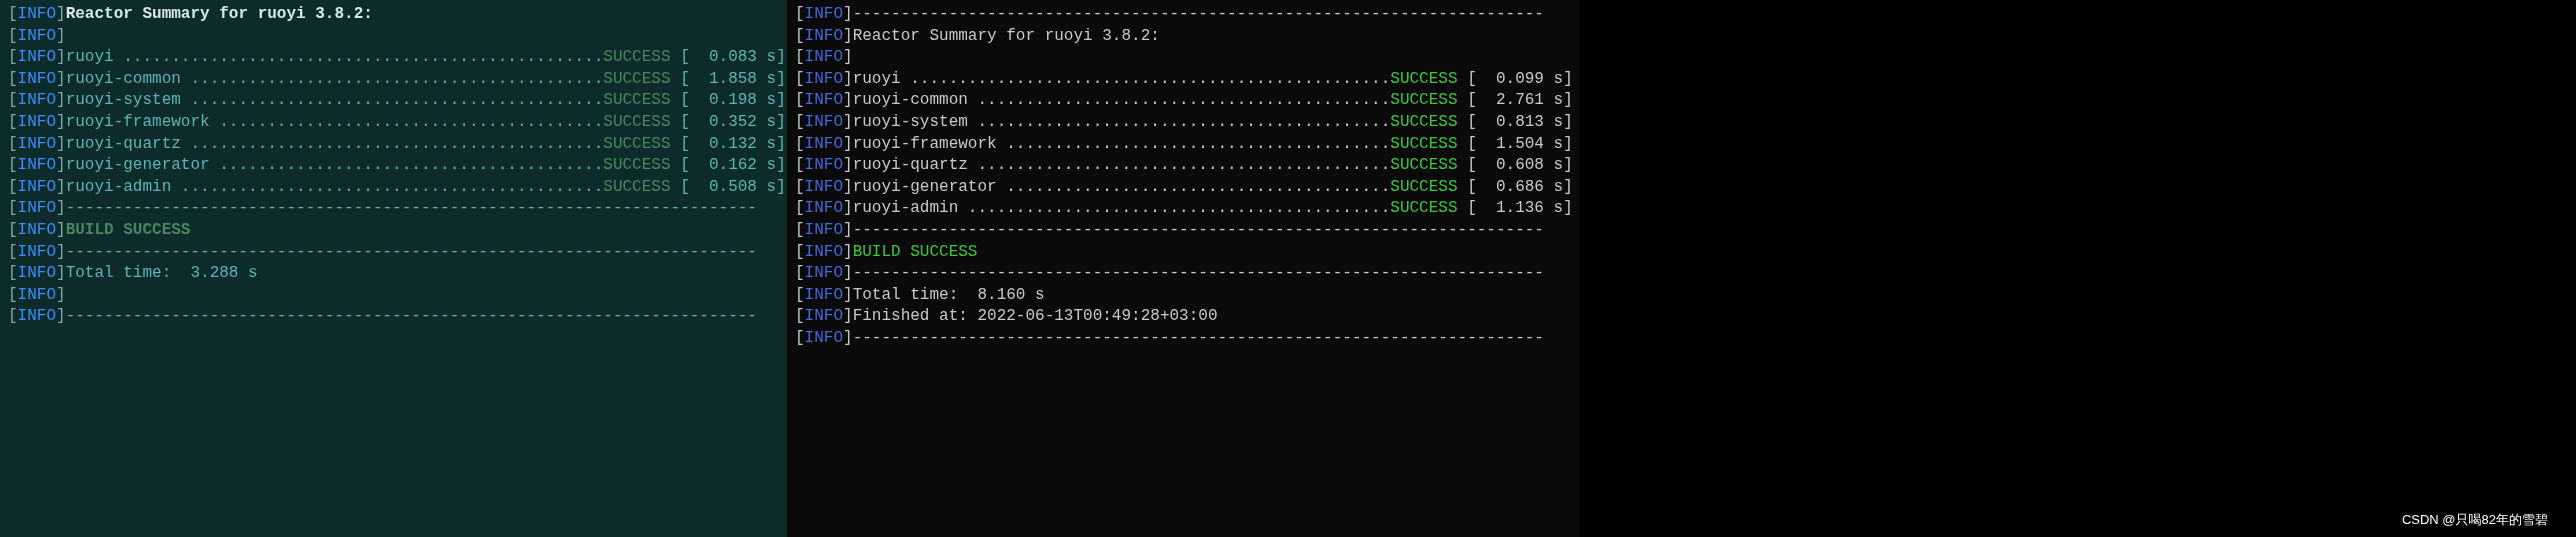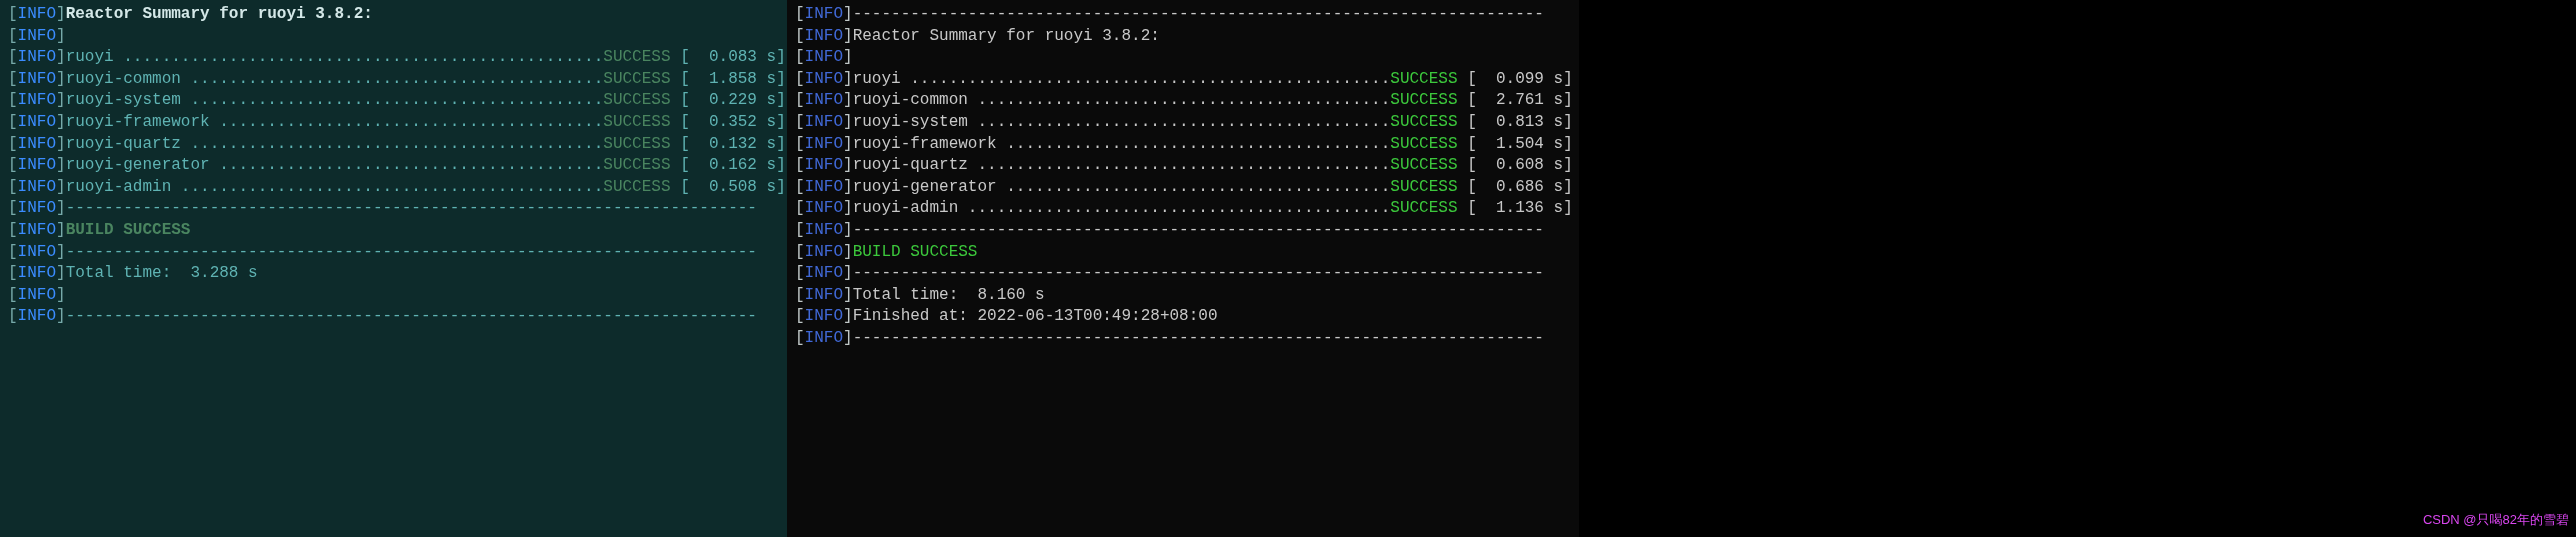--- a/index.html
+++ b/index.html
@@ -68,37 +68,37 @@
       color: #3cc83c;
     }
     .dash-left {
       color: #5fb3b3;
     }
     .dash-right {
       color: #c8c8c8;
     }
     .watermark {
       position: absolute;
-      right: 7px;
+      right: 28px;
       bottom: 8px;
-      color: #d946ef;
+      color: #ffffff;
       font-size: 13px;
       font-family: Arial, sans-serif;
     }
   </style>
 </head>
 <body>
 
 <div class="panel panel-left">
   <div id="left-lines">
       <div class="line"><span class="bracket">[</span><span class="info-left">INFO</span><span class="bracket">]</span> <span class="bold-left">Reactor Summary for ruoyi 3.8.2:</span></div>
       <div class="line"><span class="bracket">[</span><span class="info-left">INFO</span><span class="bracket">]</span> </div>
       <div class="line"><span class="bracket">[</span><span class="info-left">INFO</span><span class="bracket">]</span> <span class="text-left">ruoyi ..................................................</span> <span class="success-left">SUCCESS</span><span class="text-left"> [  0.083 s]</span></div>
       <div class="line"><span class="bracket">[</span><span class="info-left">INFO</span><span class="bracket">]</span> <span class="text-left">ruoyi-common ...........................................</span> <span class="success-left">SUCCESS</span><span class="text-left"> [  1.858 s]</span></div>
-      <div class="line"><span class="bracket">[</span><span class="info-left">INFO</span><span class="bracket">]</span> <span class="text-left">ruoyi-system ...........................................</span> <span class="success-left">SUCCESS</span><span class="text-left"> [  0.229 s]</span></div>
+      <div class="line"><span class="bracket">[</span><span class="info-left">INFO</span><span class="bracket">]</span> <span class="text-left">ruoyi-system ...........................................</span> <span class="success-left">SUCCESS</span><span class="text-left"> [  0.198 s]</span></div>
       <div class="line"><span class="bracket">[</span><span class="info-left">INFO</span><span class="bracket">]</span> <span class="text-left">ruoyi-framework ........................................</span> <span class="success-left">SUCCESS</span><span class="text-left"> [  0.352 s]</span></div>
       <div class="line"><span class="bracket">[</span><span class="info-left">INFO</span><span class="bracket">]</span> <span class="text-left">ruoyi-quartz ...........................................</span> <span class="success-left">SUCCESS</span><span class="text-left"> [  0.132 s]</span></div>
       <div class="line"><span class="bracket">[</span><span class="info-left">INFO</span><span class="bracket">]</span> <span class="text-left">ruoyi-generator ........................................</span> <span class="success-left">SUCCESS</span><span class="text-left"> [  0.162 s]</span></div>
       <div class="line"><span class="bracket">[</span><span class="info-left">INFO</span><span class="bracket">]</span> <span class="text-left">ruoyi-admin ............................................</span> <span class="success-left">SUCCESS</span><span class="text-left"> [  0.508 s]</span></div>
       <div class="line"><span class="bracket">[</span><span class="info-left">INFO</span><span class="bracket">]</span> <span class="dash-left">------------------------------------------------------------------------</span></div>
       <div class="line"><span class="bracket">[</span><span class="info-left">INFO</span><span class="bracket">]</span> <span class="build-success-left">BUILD SUCCESS</span></div>
       <div class="line"><span class="bracket">[</span><span class="info-left">INFO</span><span class="bracket">]</span> <span class="dash-left">------------------------------------------------------------------------</span></div>
       <div class="line"><span class="bracket">[</span><span class="info-left">INFO</span><span class="bracket">]</span> <span class="text-left">Total time:  3.288 s</span></div>
       <div class="line"><span class="bracket">[</span><span class="info-left">INFO</span><span class="bracket">]</span> </div>
       <div class="line"><span class="bracket">[</span><span class="info-left">INFO</span><span class="bracket">]</span> <span class="dash-left">------------------------------------------------------------------------</span></div>
@@ -114,19 +114,19 @@
       <div class="line"><span class="bracket">[</span><span class="info-right">INFO</span><span class="bracket">]</span> <span class="text-right">ruoyi-common ...........................................</span> <span class="success-right">SUCCESS</span><span class="text-right"> [  2.761 s]</span></div>
       <div class="line"><span class="bracket">[</span><span class="info-right">INFO</span><span class="bracket">]</span> <span class="text-right">ruoyi-system ...........................................</span> <span class="success-right">SUCCESS</span><span class="text-right"> [  0.813 s]</span></div>
       <div class="line"><span class="bracket">[</span><span class="info-right">INFO</span><span class="bracket">]</span> <span class="text-right">ruoyi-framework ........................................</span> <span class="success-right">SUCCESS</span><span class="text-right"> [  1.504 s]</span></div>
       <div class="line"><span class="bracket">[</span><span class="info-right">INFO</span><span class="bracket">]</span> <span class="text-right">ruoyi-quartz ...........................................</span> <span class="success-right">SUCCESS</span><span class="text-right"> [  0.608 s]</span></div>
       <div class="line"><span class="bracket">[</span><span class="info-right">INFO</span><span class="bracket">]</span> <span class="text-right">ruoyi-generator ........................................</span> <span class="success-right">SUCCESS</span><span class="text-right"> [  0.686 s]</span></div>
       <div class="line"><span class="bracket">[</span><span class="info-right">INFO</span><span class="bracket">]</span> <span class="text-right">ruoyi-admin ............................................</span> <span class="success-right">SUCCESS</span><span class="text-right"> [  1.136 s]</span></div>
       <div class="line"><span class="bracket">[</span><span class="info-right">INFO</span><span class="bracket">]</span> <span class="dash-right">------------------------------------------------------------------------</span></div>
       <div class="line"><span class="bracket">[</span><span class="info-right">INFO</span><span class="bracket">]</span> <span class="build-success-right">BUILD SUCCESS</span></div>
       <div class="line"><span class="bracket">[</span><span class="info-right">INFO</span><span class="bracket">]</span> <span class="dash-right">------------------------------------------------------------------------</span></div>
       <div class="line"><span class="bracket">[</span><span class="info-right">INFO</span><span class="bracket">]</span> <span class="text-right">Total time:  8.160 s</span></div>
-      <div class="line"><span class="bracket">[</span><span class="info-right">INFO</span><span class="bracket">]</span> <span class="text-right">Finished at: 2022-06-13T00:49:28+08:00</span></div>
+      <div class="line"><span class="bracket">[</span><span class="info-right">INFO</span><span class="bracket">]</span> <span class="text-right">Finished at: 2022-06-13T00:49:28+03:00</span></div>
       <div class="line"><span class="bracket">[</span><span class="info-right">INFO</span><span class="bracket">]</span> <span class="dash-right">------------------------------------------------------------------------</span></div>
     </div>
 </div>
 
 <div class="watermark">CSDN @只喝82年的雪碧</div>
 
 
 </body></html>

